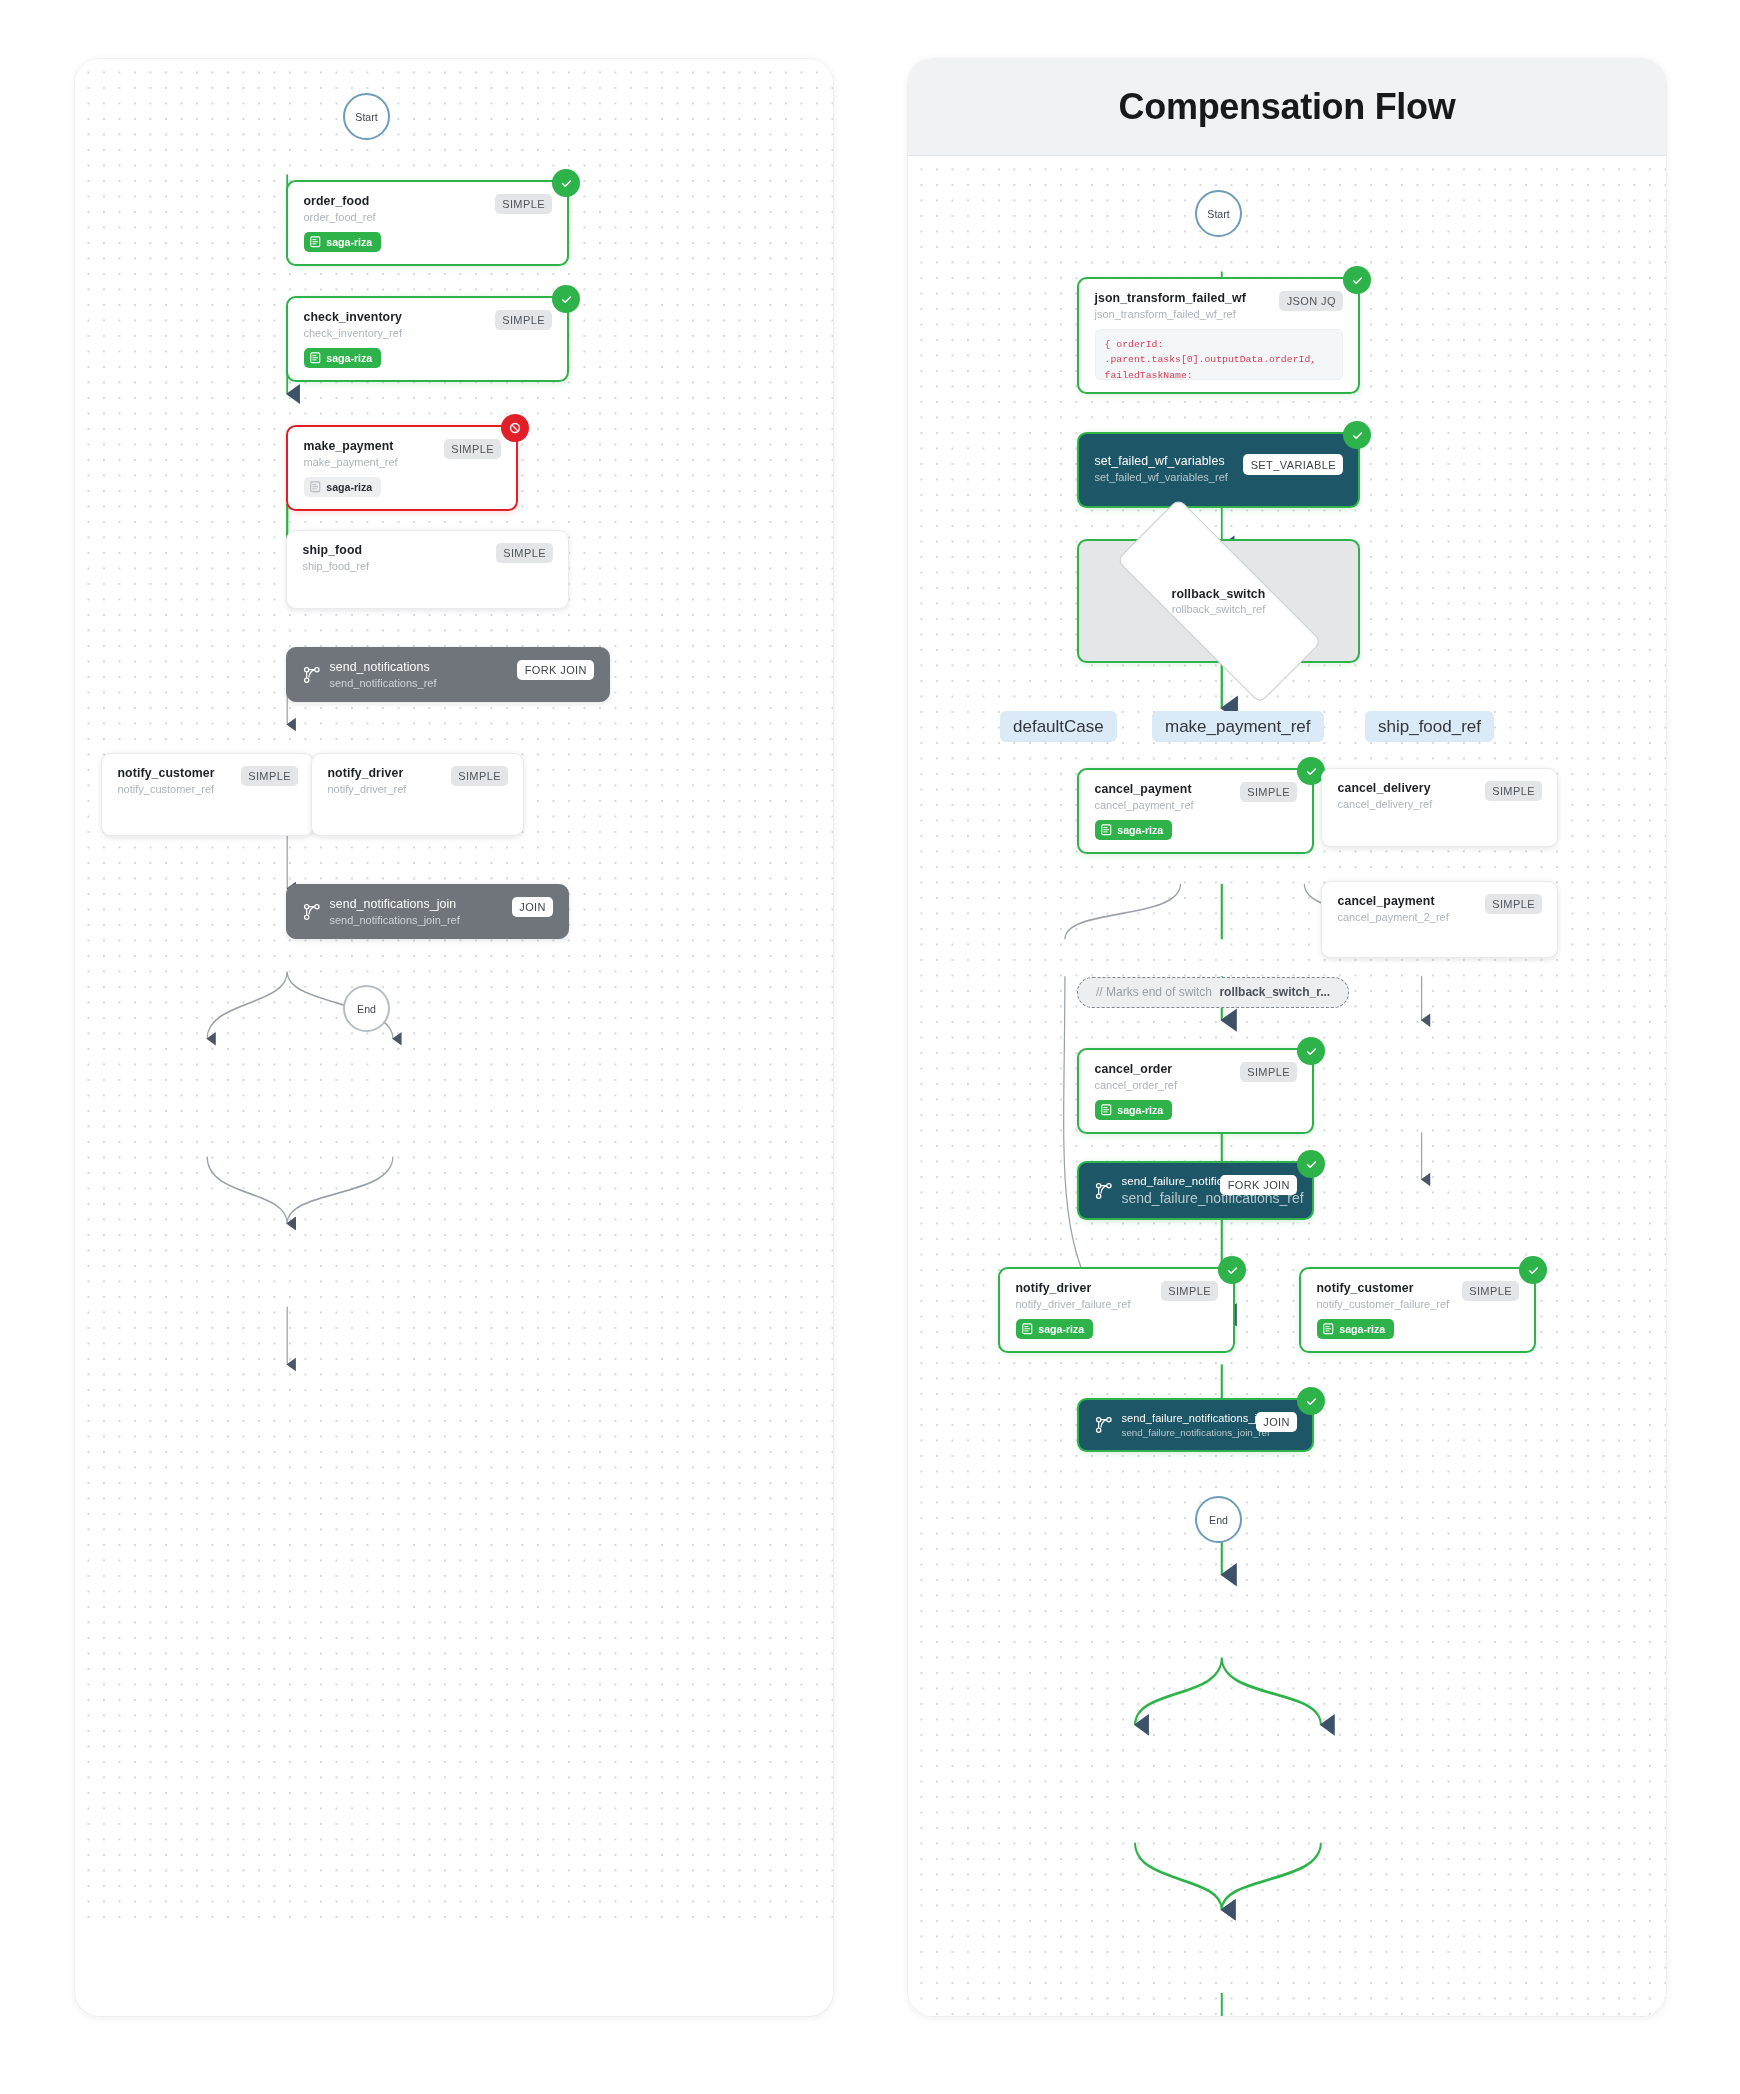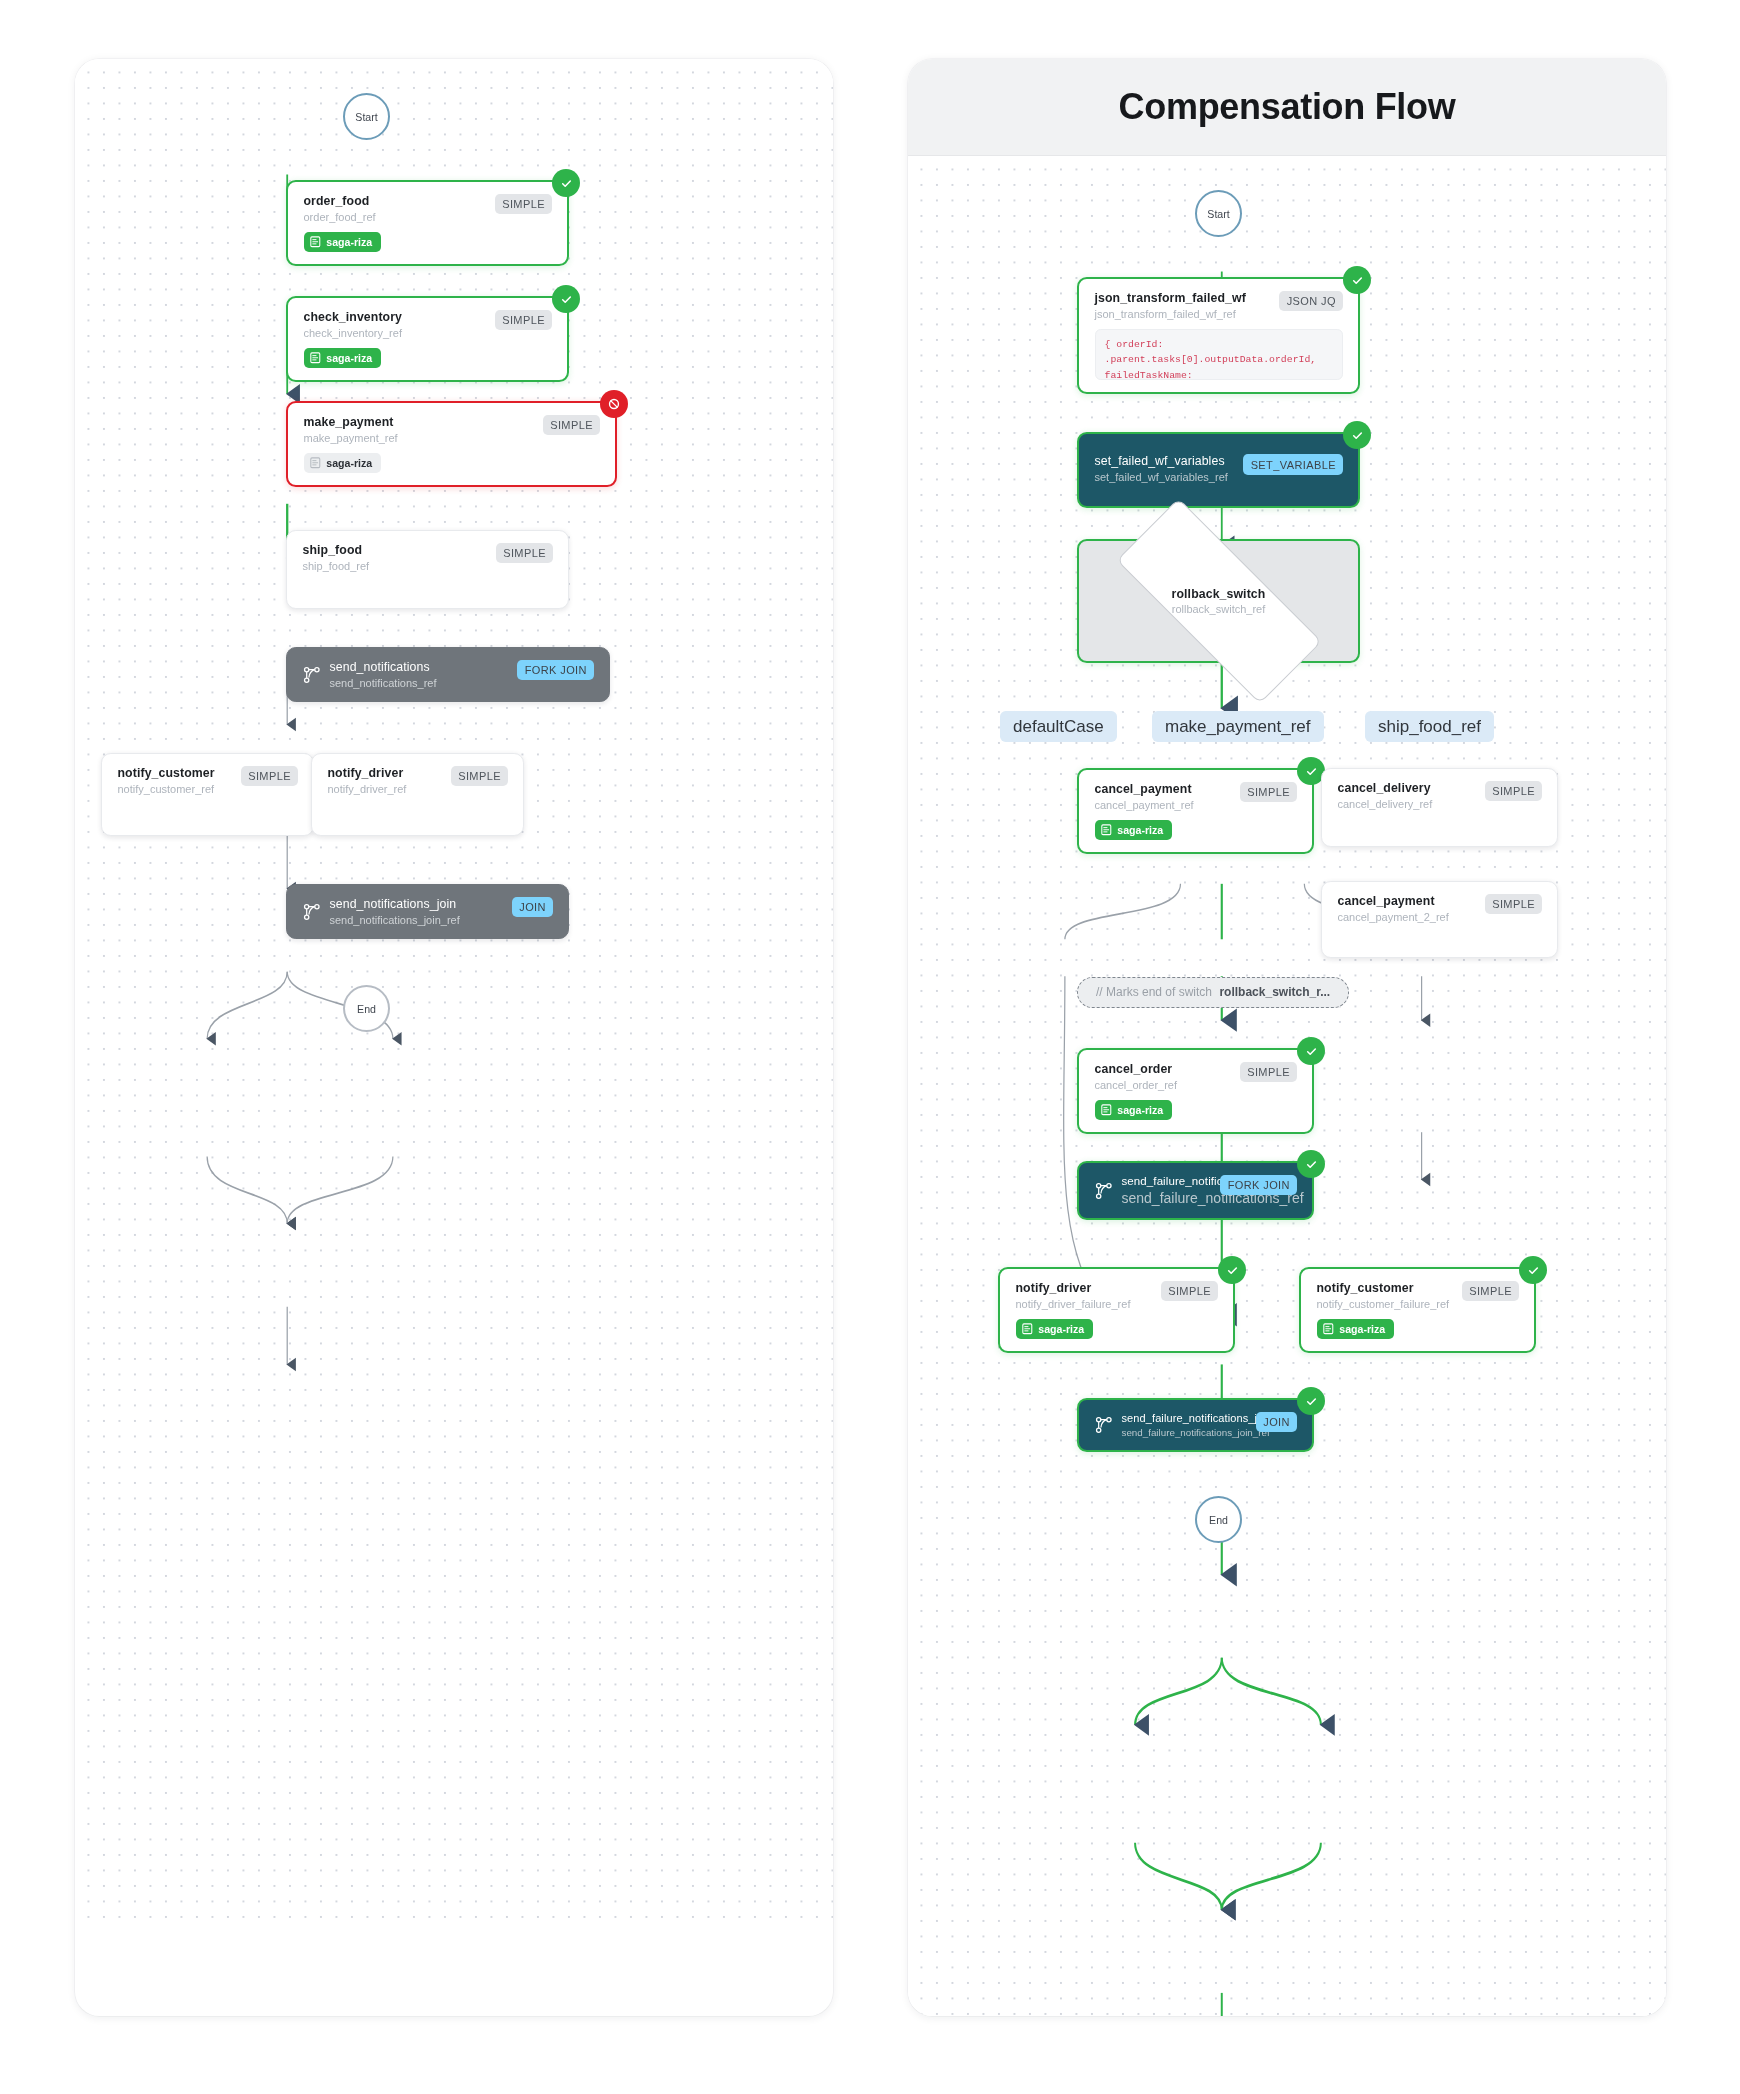--- a/index.html
+++ b/index.html
@@ -95,21 +95,21 @@
   .task.grey .task-ref { color: #cfd3d6; }
 
   .type-chip {
     flex: 0 0 auto;
     background: #e3e5e8; color: #4f555c;
     font-size: 11px; letter-spacing: 0.4px;
     padding: 4.1px 7.4px; border-radius: 4.9px;
     font-family: "Liberation Sans", sans-serif;
     white-space: nowrap;
   }
-  .task.dark .type-chip, .task.grey .type-chip { background: #7dd3fc; color: #3d4349; }
+  .task.dark .type-chip, .task.grey .type-chip { background: #ffffff; color: #3d4349; }
 
   .saga-badge {
     display: inline-flex; align-items: center; gap: 5.7px;
     margin-top: 9px;
     background: #2eb34a; color: #ffffff;
     font-size: 10.6px; font-weight: 600;
     padding: 4.1px 9px 4.1px 6.5px; border-radius: 4.9px;
   }
   .saga-badge.off { background: #eceef0; color: #2c3036; }
   .saga-badge svg { display: block; }
@@ -267,21 +267,21 @@
         </div>
         <div class="saga-badge">
           <svg width="10.6" height="11.5" viewBox="0 0 13 14">
               <rect x="1" y="1" width="11" height="12" rx="1.4" fill="none" stroke="#fff" stroke-width="1.3"></rect>
               <path d="M3.4 4.4h4M3.4 7h6M3.4 9.6h4" stroke="#fff" stroke-width="1.2" stroke-linecap="round"></path>
             </svg>
           <span>saga-riza</span>
         </div>
       </div>
 
-      <div class="node task err" style="left:211px; top:342px; width:331px;">
+      <div class="node task err" style="left:211px; top:366px; width:232px;">
         <div class="status-dot bad">
           <svg width="14" height="14" viewBox="0 0 17 17">
               <circle cx="8.5" cy="8.5" r="5.4" fill="none" stroke="#fff" stroke-width="1.7"></circle>
               <path d="M4.7 4.7 L12.3 12.3" stroke="#fff" stroke-width="1.7" stroke-linecap="round"></path>
             </svg>
         </div>
         <div class="task-head">
           <div class="task-titles">
             <div class="task-name">make_payment</div>
             <div class="task-ref">make_payment_ref</div>

